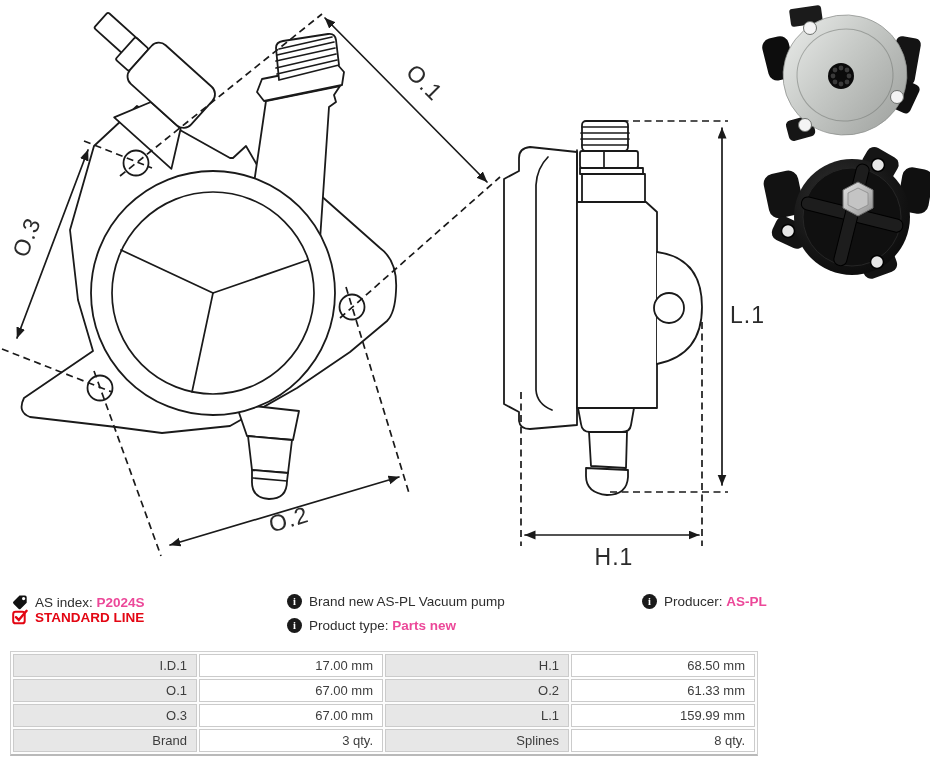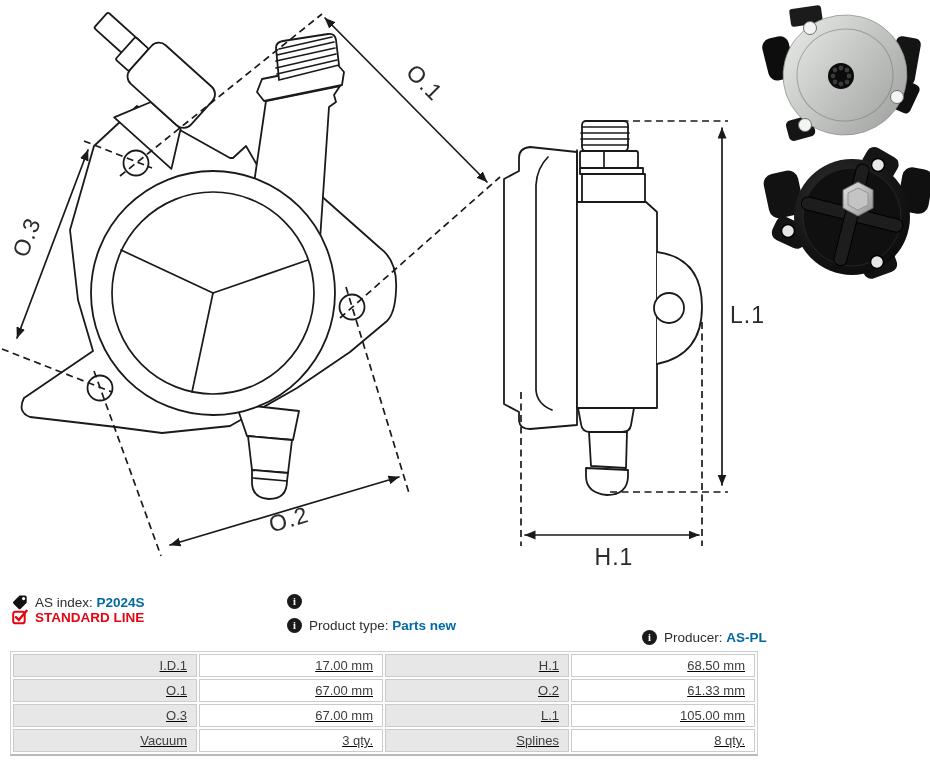--- a/index.html
+++ b/index.html
@@ -7,30 +7,30 @@
         font-family:"Liberation Sans",sans-serif;}
   svg.drawing{position:absolute;left:0;top:0;}
   
   .shape{fill:#ffffff;stroke:#1a1a1a;stroke-width:1.8;stroke-linejoin:round;stroke-linecap:round;}
   .ln{fill:none;stroke:#1a1a1a;stroke-width:1.7;stroke-linecap:round;}
   .dash{fill:none;stroke:#1a1a1a;stroke-width:1.7;stroke-dasharray:7 4.5;stroke-linecap:butt;}
   .dim{font-size:23px;fill:#2b2b2b;letter-spacing:1px;}
   
   .info-item{position:absolute;display:flex;align-items:center;gap:7px;font-size:13.5px;
              color:#2e2e2e;white-space:nowrap;}
-  .info-item b{color:#0369a1;margin-top:12px;}
+  .info-item b{color:#ec4899;margin-top:12px;}
   .info-item.red-line{color:#e30613;font-weight:bold;}
   .info-ic{width:15px;height:15px;border-radius:50%;background:#1a1a1a;color:#fff;
            display:inline-flex;align-items:center;justify-content:center;
            font-size:10.5px;font-weight:bold;font-family:"Liberation Serif",serif;flex:0 0 15px;}
   .info-ic::before{content:"i";}
   .ic-svg{flex:0 0 16px;display:inline-flex;}
   
   table.specs{position:absolute;left:10px;top:651px;border-collapse:separate;border-spacing:2.5px;
-              background:#fdfdfd;border:1px solid #cfcfcf;border-bottom:2px solid #b9b9b9;text-decoration:underline;}
+              background:#fdfdfd;border:1px solid #cfcfcf;border-bottom:2px solid #b9b9b9;}
   table.specs td{width:164px;height:21px;border:1px solid #cbcbcb;font-size:13px;color:#3d3d3d;
                  text-align:right;padding:0 9px;vertical-align:middle;}
   td.lab{background:#e7e7e7;}
   td.val{background:#ffffff;margin-top:16px;}
   
   .logo-box{position:absolute;left:676px;top:609px;}
   .logo-tagline{font-size:6.5px;fill:#9a9a9a;letter-spacing:.3px;}
 </style>
 </head>
 <body>
@@ -227,31 +227,32 @@
       <svg width="16" height="16" viewBox="0 0 16 16">
         <rect x="1.2" y="2.8" width="11.5" height="11.5" rx="2.4" fill="none" stroke="#e30613" stroke-width="2"></rect>
         <path d="M4,8.2 L6.8,11 L14.6,1.8" fill="none" stroke="#e30613" stroke-width="2.4" stroke-linecap="round"></path>
       </svg>
     </span>
     <span>STANDARD LINE</span>
   </div>
 
   <div class="info-item" style="left:287px;top:594px;">
     <span class="info-ic"></span>
+    <span>Brand new AS-PL Vacuum pump</span>
   </div>
 
   <div class="info-item" style="left:287px;top:618px;">
     <span class="info-ic"></span>
     <span>
       <span>Product type:</span>
       <b>Parts new</b>
     </span>
   </div>
 
-  <div class="info-item" style="left:642px;top:630px;">
+  <div class="info-item" style="left:642px;top:594px;">
     <span class="info-ic"></span>
     <span>
       <span>Producer:</span>
       <b>AS-PL</b>
     </span>
   </div>
 
 
   <table class="specs">
     <tbody>
@@ -264,24 +265,24 @@
       <tr>
         <td class="lab">O.1</td>
         <td class="val">67.00 mm</td>
         <td class="lab">O.2</td>
         <td class="val">61.33 mm</td>
       </tr>
       <tr>
         <td class="lab">O.3</td>
         <td class="val">67.00 mm</td>
         <td class="lab">L.1</td>
-        <td class="val">105.00 mm</td>
-      </tr>
-      <tr>
-        <td class="lab">Vacuum</td>
+        <td class="val">159.99 mm</td>
+      </tr>
+      <tr>
+        <td class="lab">Brand</td>
         <td class="val">3 qty.</td>
         <td class="lab">Splines</td>
         <td class="val">8 qty.</td>
       </tr>
     </tbody>
   </table>
 
 </div>
 
 </body></html>

